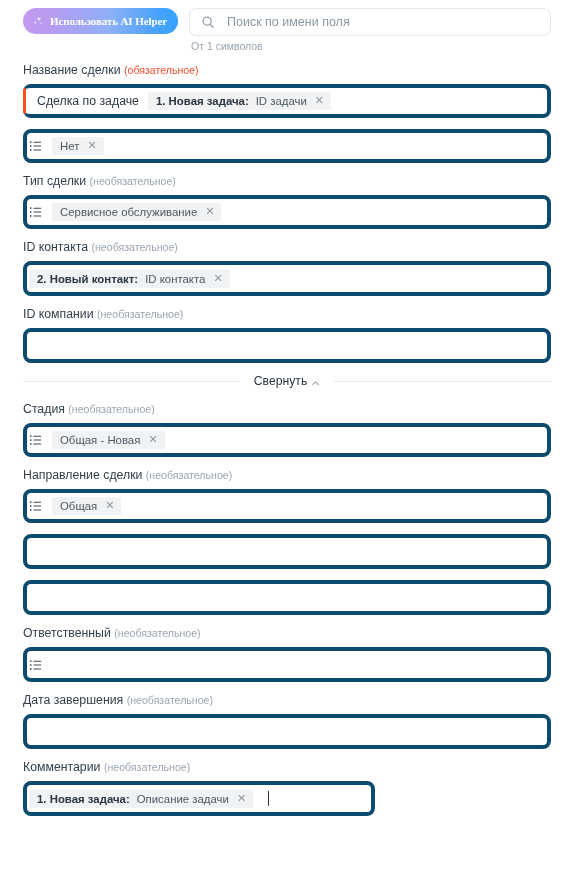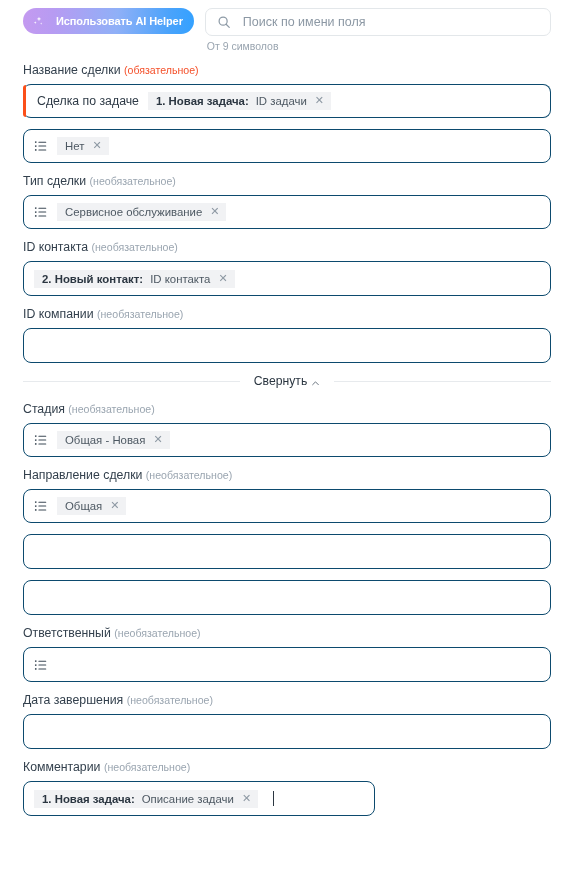--- a/index.html
+++ b/index.html
@@ -20,30 +20,30 @@
   
   .topbar {
     display: flex;
     align-items: flex-start;
     gap: 11px;
     padding: 8px 32px 0 23px;
   }
   .ai-helper-btn {
     display: inline-flex;
     align-items: center;
-    gap: 11px;
+    gap: 5px;
     height: 26px;
     padding: 0 11px 0 9px;
     border: none;
     border-radius: 13px;
     background: linear-gradient(95deg, #c49af0 0%, #b79bf2 18%, #8fb0f7 55%, #4aa3fb 85%, #33a1ff 100%);
     color: #ffffff;
     font-size: 11px;
     font-weight: bold;
-    font-family: Liberation Sans, sans-serif;
+    font-family: Liberation Serif, serif;
     white-space: nowrap;
     cursor: pointer;
     letter-spacing: -0.1px;
   }
   .sparkle-icon { display: inline-flex; width: 13px; height: 13px; opacity: .95; }
 
   .search-wrap { flex: 1; min-width: 0; }
   .search-box {
     display: flex;
     align-items: center;
@@ -83,24 +83,24 @@
   }
   .req-tag  { color: #f4502a; font-size: 10.6px; }
   .opt-tag  { color: #9aa5b0; font-size: 10.6px; }
 
   .control {
     position: relative;
     display: flex;
     align-items: center;
     gap: 9px;
     min-height: 34px;
-    border: 1px solid #0c4a6e;
+    border: 4px solid #0c4a6e;
     border-radius: 8px;
     background: #fff;
-    padding: 4px 10px;
+    padding: 4px 2px;
   }
   .control.tall { min-height: 35px; }
   .control.accent { border-left: none; padding-left: 14px; }
   .control.accent::before {
     content: "";
     position: absolute;
     left: 0; top: 0; bottom: 0;
     width: 3px;
     border-radius: 8px 0 0 8px;
     background: #fb4f19;
@@ -214,21 +214,21 @@
     <div class="search-wrap">
       <div class="search-box">
         <span class="search-icon">
           <svg viewBox="0 0 16 16" width="14" height="14" fill="none" stroke="currentColor" stroke-width="1.4">
             <circle cx="7" cy="7" r="4.6"></circle>
             <line x1="10.4" y1="10.6" x2="14" y2="14.2" stroke-linecap="round"></line>
           </svg>
         </span>
         <input class="search-input" type="text" placeholder="Поиск по имени поля" style="">
       </div>
-      <div class="search-hint">От 9 символов</div>
+      <div class="search-hint">От 1 символов</div>
     </div>
   </div>
 
   <div class="form">
 
     <div class="field">
       <div class="field-label">
         <span>Название сделки</span>
         <span class="req-tag">(обязательное)</span>
       </div>

